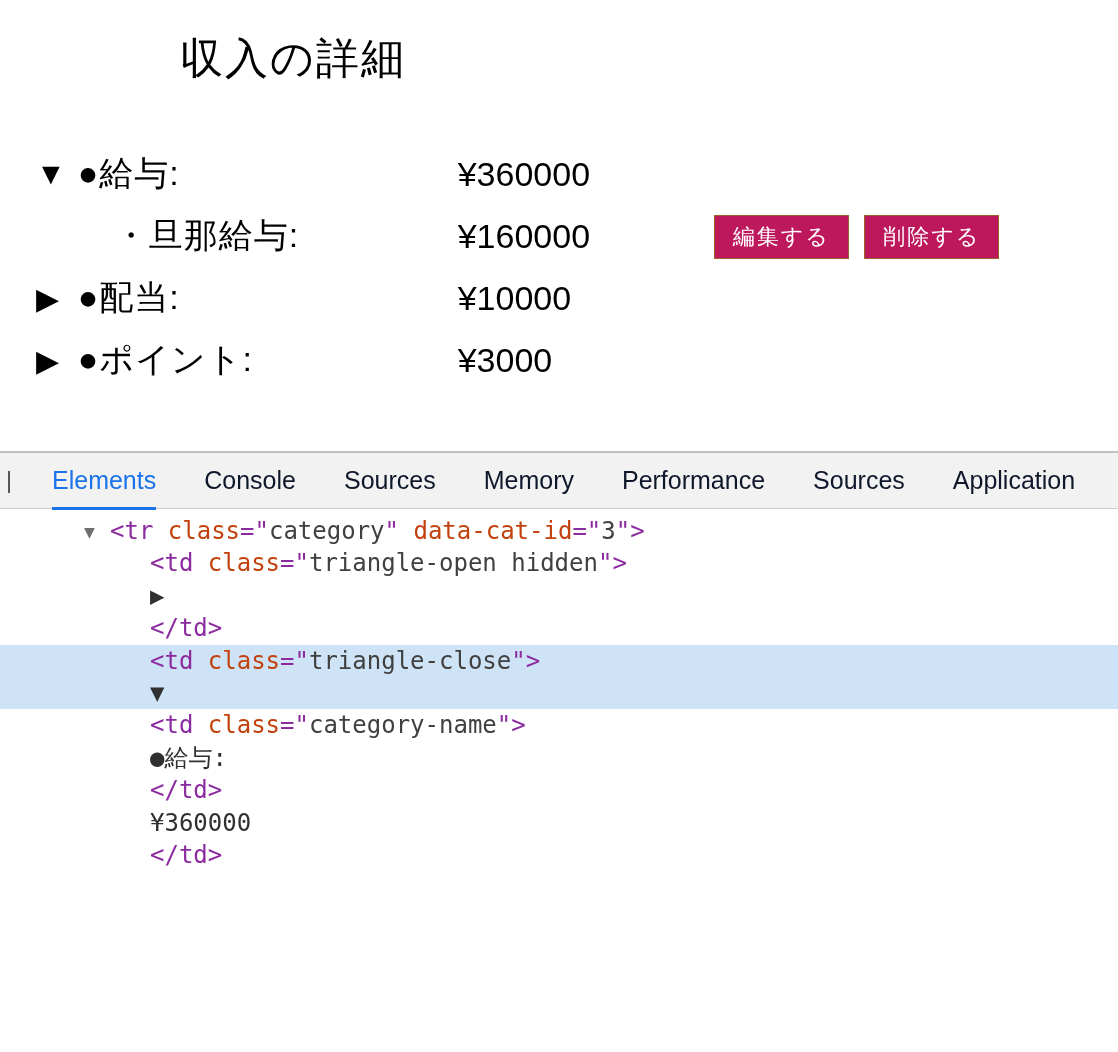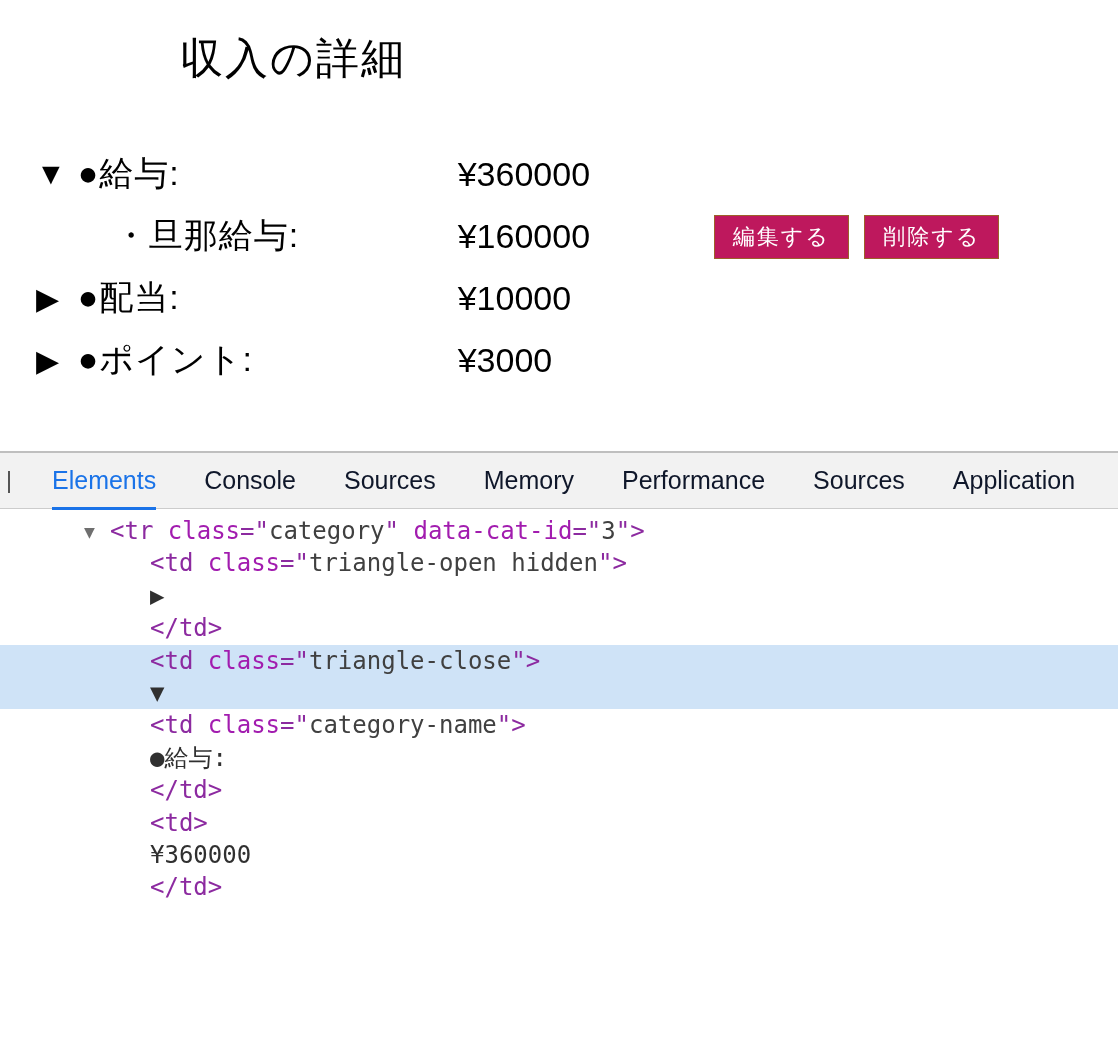--- a/index.html
+++ b/index.html
@@ -56,21 +56,21 @@
       line-height: 1.35;
       padding: 6px 0 40px 0;
     }
     .dt-source .line { white-space: pre; padding: 0 0 0 110px; }
     .dt-source .line1 { padding-left: 110px; }
     .dt-source .line2 { padding-left: 150px; }
     .dt-source .line-hl { background: #cfe3f7; margin-left: 0; padding-left: 150px; }
 
     .arrow-gutter { display: inline-block; width: 26px; margin-left: -26px; color: #6f6f6f; font-size: 18px; vertical-align: 1px; }
     .punct { color: #8c2aa0; }
-    .attr-name { color: #a21caf; margin-top: 38px; }
+    .attr-name { color: #c2410c; margin-top: 38px; }
     .attr-val { color: #404040; }
     .tagt { color: #8c2aa0; text-align: center; }
     .plain { color: #303030; }
     .var0 { color: #888; font-style: italic; }
   </style>
 </head>
 <body>
 
 <div class="top-panel">
   <h1 class="page-title">収入の詳細</h1>
@@ -129,17 +129,16 @@
     <div class="line line2"><span class="punct">&lt;</span><span class="tagt">td</span> <span class="attr-name">class</span><span class="punct">="</span><span class="attr-val">triangle-open hidden</span><span class="punct">"&gt;</span></div>
     <div class="line line2 plain">▶</div>
     <div class="line line2"><span class="punct">&lt;/</span><span class="tagt">td</span><span class="punct">&gt;</span></div>
 
     <div class="line line-hl"><span class="punct">&lt;</span><span class="tagt">td</span> <span class="attr-name">class</span><span class="punct">="</span><span class="attr-val">triangle-close</span><span class="punct">"&gt;</span></div>
     <div class="line line-hl plain">▼</div>
 
     <div class="line line2"><span class="punct">&lt;</span><span class="tagt">td</span> <span class="attr-name">class</span><span class="punct">="</span><span class="attr-val">category-name</span><span class="punct">"&gt;</span></div>
     <div class="line line2 plain">●給与:</div>
     <div class="line line2"><span class="punct">&lt;/</span><span class="tagt">td</span><span class="punct">&gt;</span></div>
-    <div class="line line2"><span class="punct">&lt;</span><span class="tagt">td</span><span class="punct">&gt;</span></div>
     <div class="line line2 plain">¥360000</div>
     <div class="line line2"><span class="punct">&lt;/</span><span class="tagt">td</span><span class="punct">&gt;</span></div>
   </div>
 </div>
 
 </body></html>

